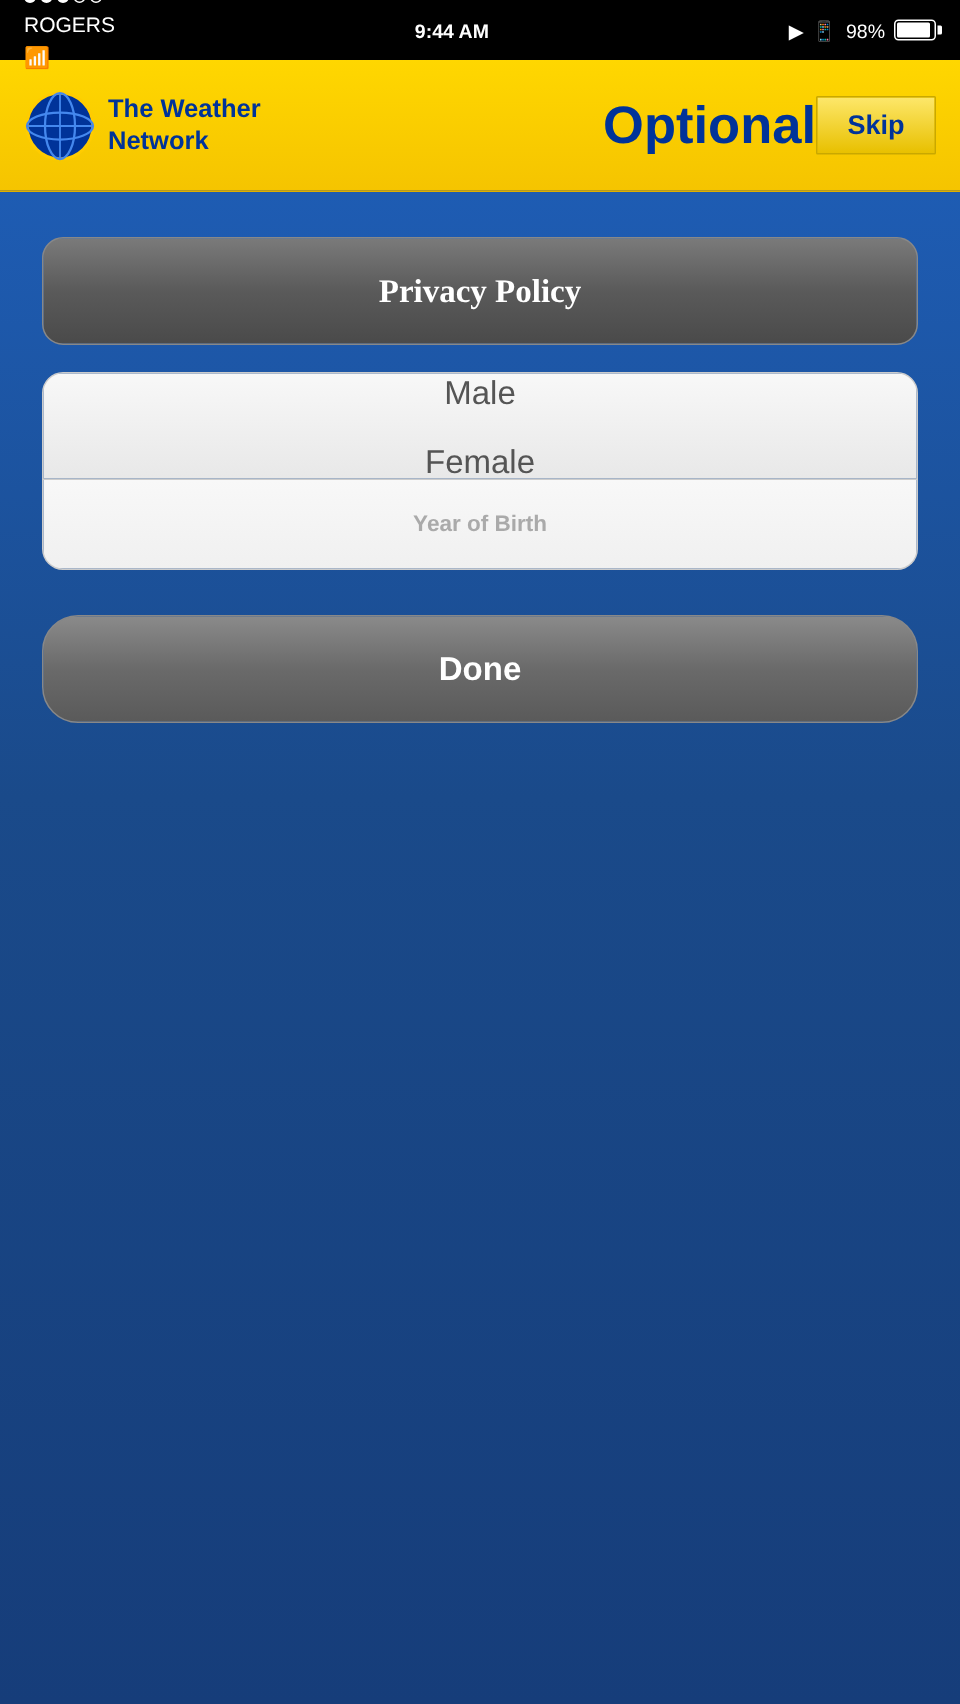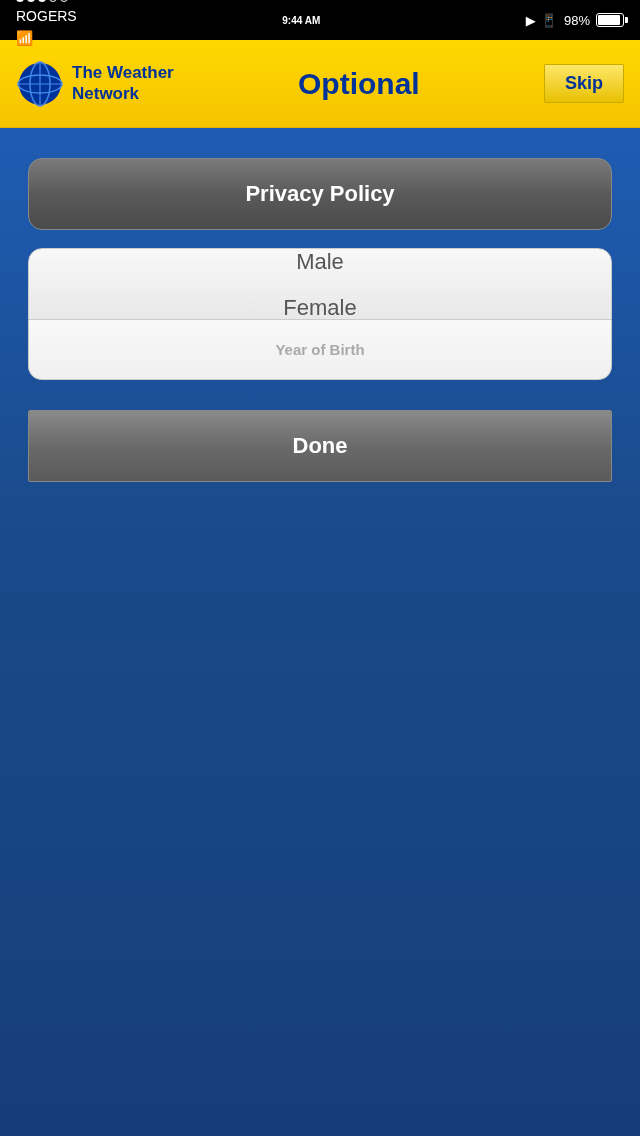--- a/index.html
+++ b/index.html
@@ -20,21 +20,21 @@
       background: #000;
       display: flex;
       align-items: center;
       justify-content: space-between;
       padding: 0 16px;
       color: #fff;
       font-size: 14px;
       font-weight: 500;
     }
     .status-left { display: flex; align-items: flex-start; gap: 6px; flex-direction: column; }
-    .status-center { font-size: 10px; font-weight: 600; }
+    .status-center { font-size: 13px; font-weight: 600; }
     .status-right { display: flex; align-items: center; gap: 6px; font-size: 13px; }
 
     .signal-dots { display: flex; gap: 3px; align-items: center; }
     .dot { width: 8px; height: 8px; border-radius: 50%; background: #fff; }
     .dot.empty { background: transparent; border: 1.5px solid #fff; }
 
     .wifi-icon { font-size: 14px; }
     .battery-container { display: flex; align-items: center; gap: 3px; }
     .battery-box {
       width: 28px; height: 14px;
@@ -86,25 +86,25 @@
     }
 
     .logo-text {
       font-size: 17px;
       font-weight: 700;
       color: #003399;
       line-height: 1.2;
     }
 
     .nav-title {
-      font-size: 30px;
+      font-size: 35px;
       font-weight: 700;
       color: #003399;
       flex: 1;
-      text-align: center;
+      text-align: right;
     }
 
     .skip-button {
       background: linear-gradient(180deg, #fde76a 0%, #e8c000 100%);
       border: 1.5px solid #c9a800;
       border-radius: 1px;
       padding: 8px 18px;
       font-size: 18px;
       font-weight: 700;
       color: #003399;
@@ -131,20 +131,21 @@
       width: 100%;
       height: 72px;
       background: linear-gradient(180deg, #7a7a7a 0%, #5a5a5a 50%, #4a4a4a 100%);
       border-radius: 14px;
       border: 1px solid #888;
       display: flex;
       align-items: center;
       justify-content: center;
       cursor: pointer;
       margin-bottom: 18px;
+      font-family: Liberation Serif, serif;
     }
     .privacy-button-label {
       color: #ffffff;
       font-size: 22px;
       font-weight: 700;
     }
 
     .gender-selector {
       width: 100%;
       height: 72px;
@@ -199,21 +200,21 @@
     }
 
     .gender-selector {
       border-radius: 14px 14px 0 0;
     }
 
     .done-button {
       width: 100%;
       height: 72px;
       background: linear-gradient(180deg, #8a8a8a 0%, #6a6a6a 50%, #5a5a5a 100%);
-      border-radius: 2px;
+      border-radius: 24px;
       border: 1px solid #888;
       display: flex;
       align-items: center;
       justify-content: center;
       cursor: pointer;
     }
     .done-button-label {
       color: #ffffff;
       font-size: 22px;
       font-weight: 700;

